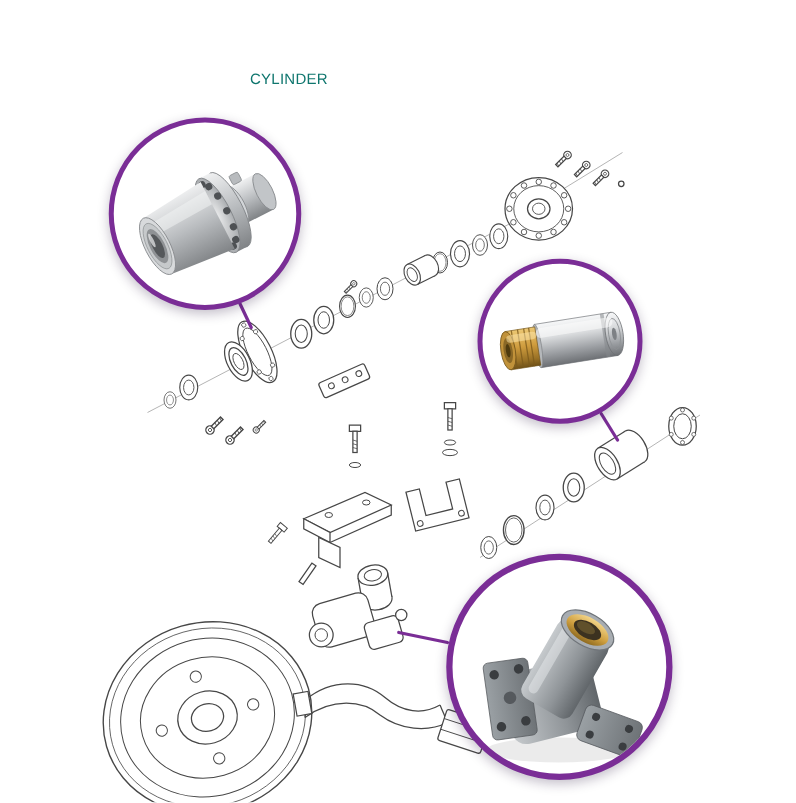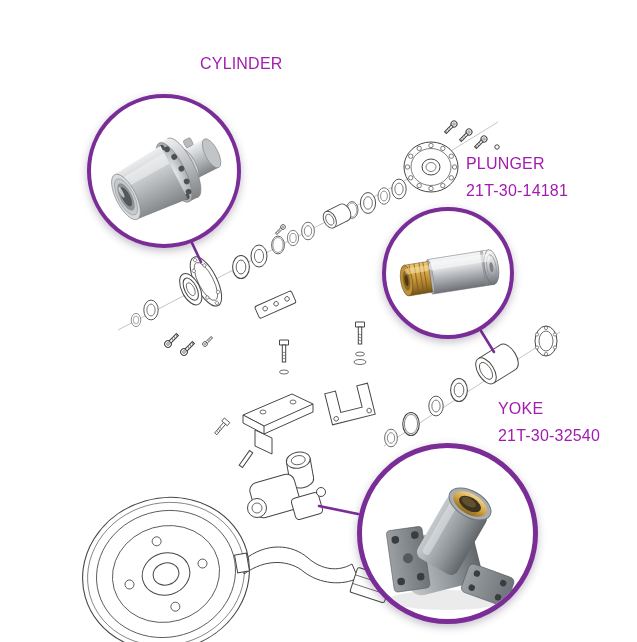--- a/index.html
+++ b/index.html
@@ -6,21 +6,21 @@
   html,body{background:#fff}
   body{font-family:"Liberation Sans",sans-serif}
   .stage{position:relative;width:637px;height:642px;background:#fff;overflow:hidden}
   .lineart{position:absolute;left:0;top:0;width:637px;height:642px}
   .callout{position:absolute;border-radius:50%;background:#fff;border:4px solid #7A2D96;
            box-shadow:0 3px 9px rgba(40,20,60,.28);overflow:hidden}
   .callout svg{display:block;width:100%;height:100%}
   #callout-cylinder{left:87px;top:94px;width:154px;height:154px}
   #callout-plunger{left:382px;top:207px;width:132px;height:132px}
   #callout-yoke{left:357px;top:443px;width:181px;height:181px;border-width:5px}
-  .label{position:absolute;color:#a21caf;font-size:16px;line-height:27px;
+  .label{position:absolute;color:#0f766e;font-size:12px;line-height:27px;
          letter-spacing:.2px;white-space:nowrap}
   #label-cylinder{left:200px;top:50px}
   #label-plunger{left:466px;top:150px}
   #label-yoke{left:498px;top:395px}
 </style>
 </head>
 <body>
 
 <div class="stage">
 
@@ -369,22 +369,14 @@
         <ellipse cx="0" cy="0" rx="18.5" ry="10" fill="url(#ygold)"></ellipse>
         <ellipse cx="0" cy="0" rx="12" ry="6.5" fill="#3c3220"></ellipse>
         <ellipse cx="-2" cy="-1" rx="8" ry="4" fill="#6f5c30" opacity=".7"></ellipse>
       </g>
     </svg>
   </div>
 
   <div class="label" id="label-cylinder">
     <div>CYLINDER</div>
   </div>
-  <div class="label" id="label-plunger">
-    <div>PLUNGER</div>
-    <div>21T-30-14181</div>
-  </div>
-  <div class="label" id="label-yoke">
-    <div>YOKE</div>
-    <div>21T-30-32540</div>
-  </div>
 
 </div>
 
 </body></html>

